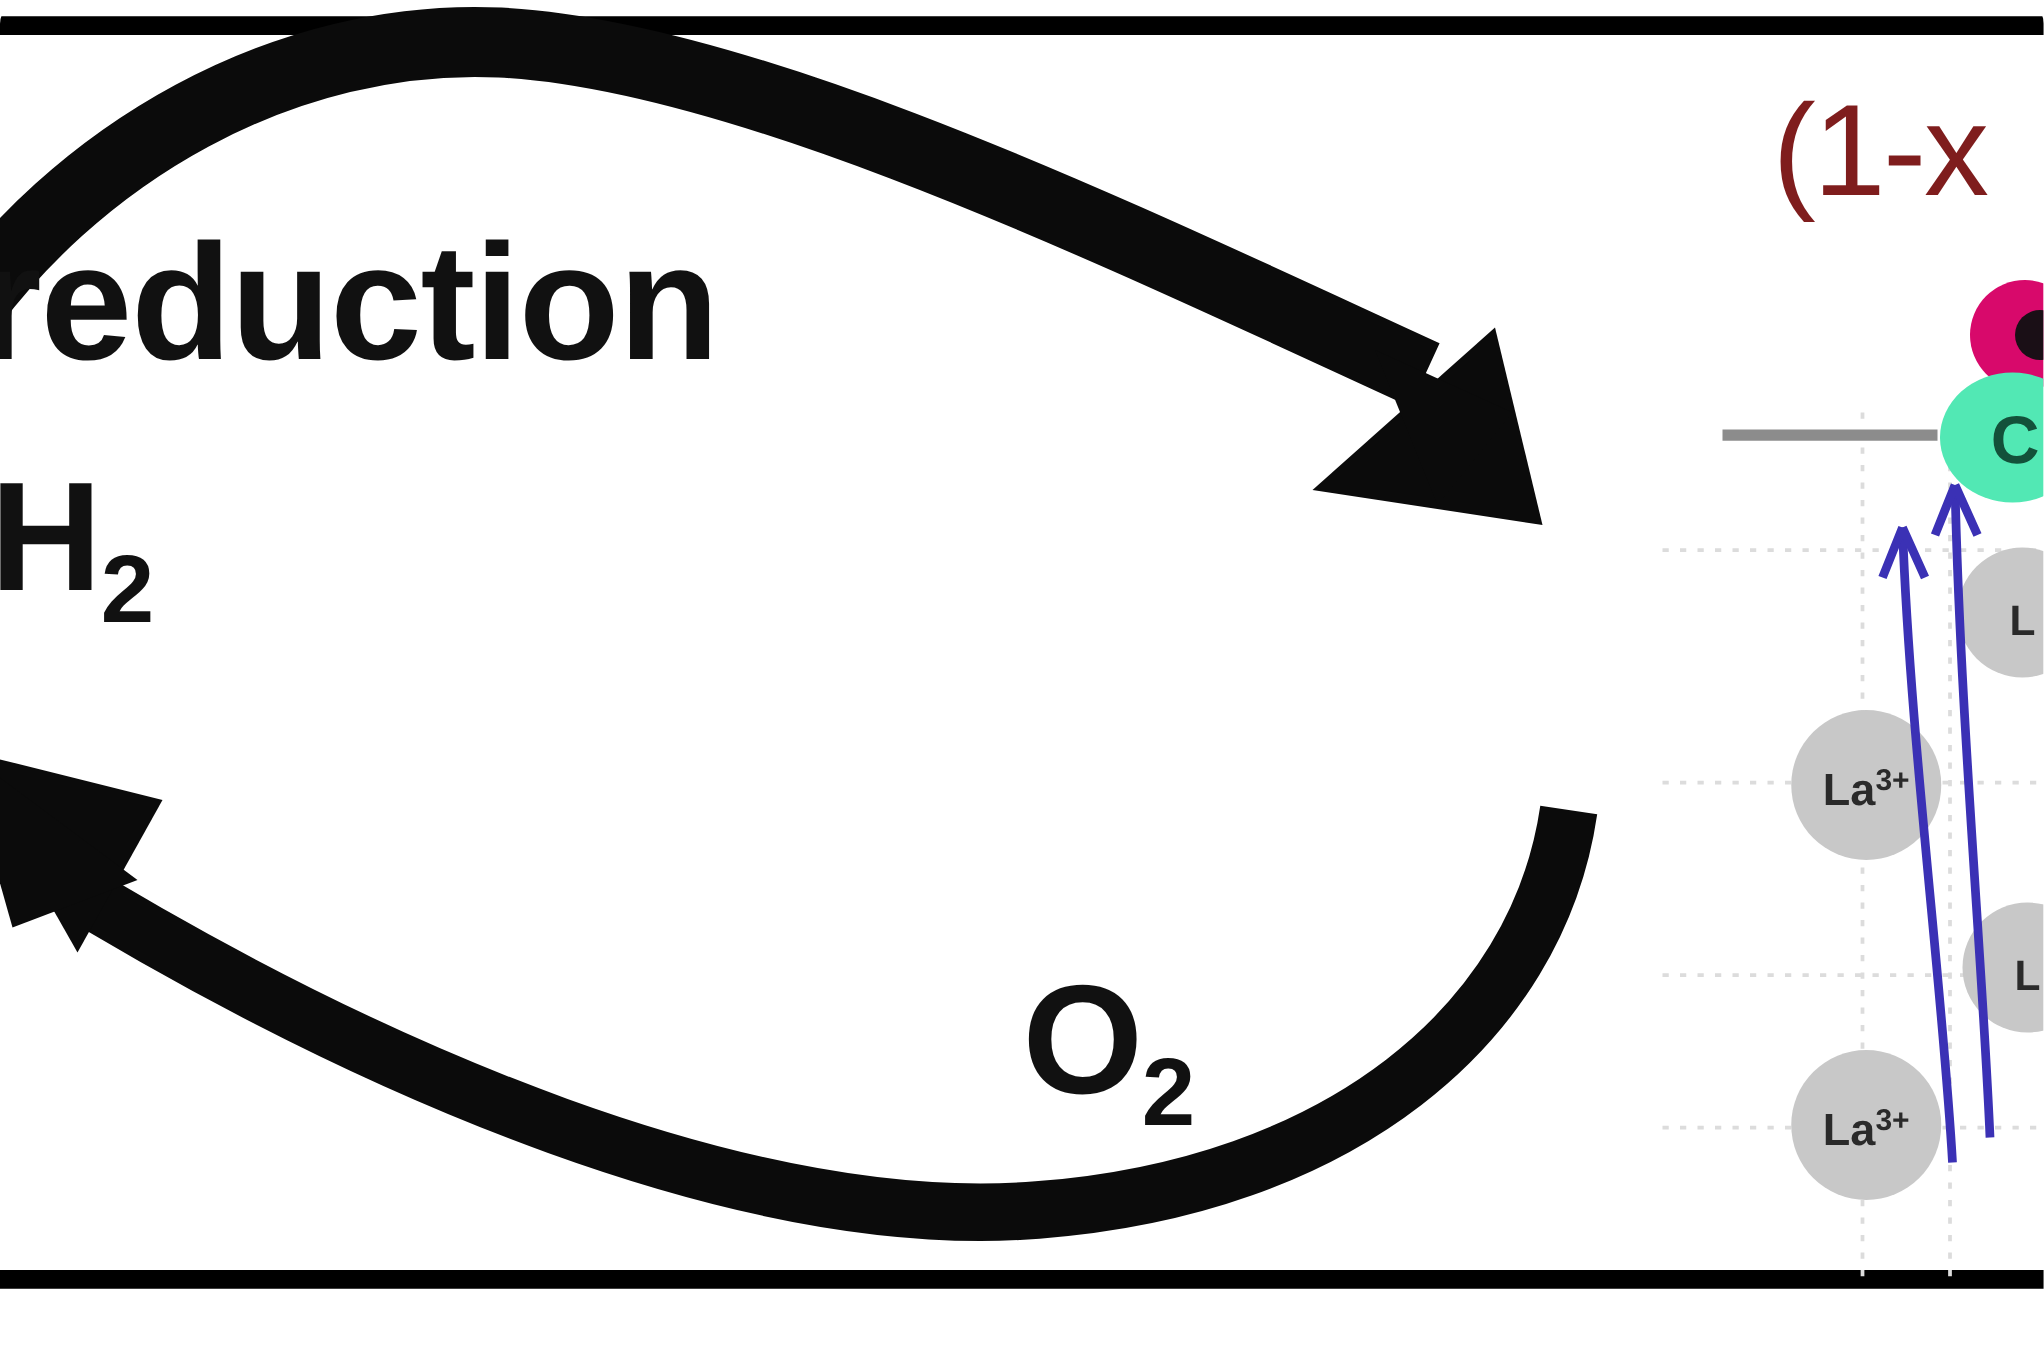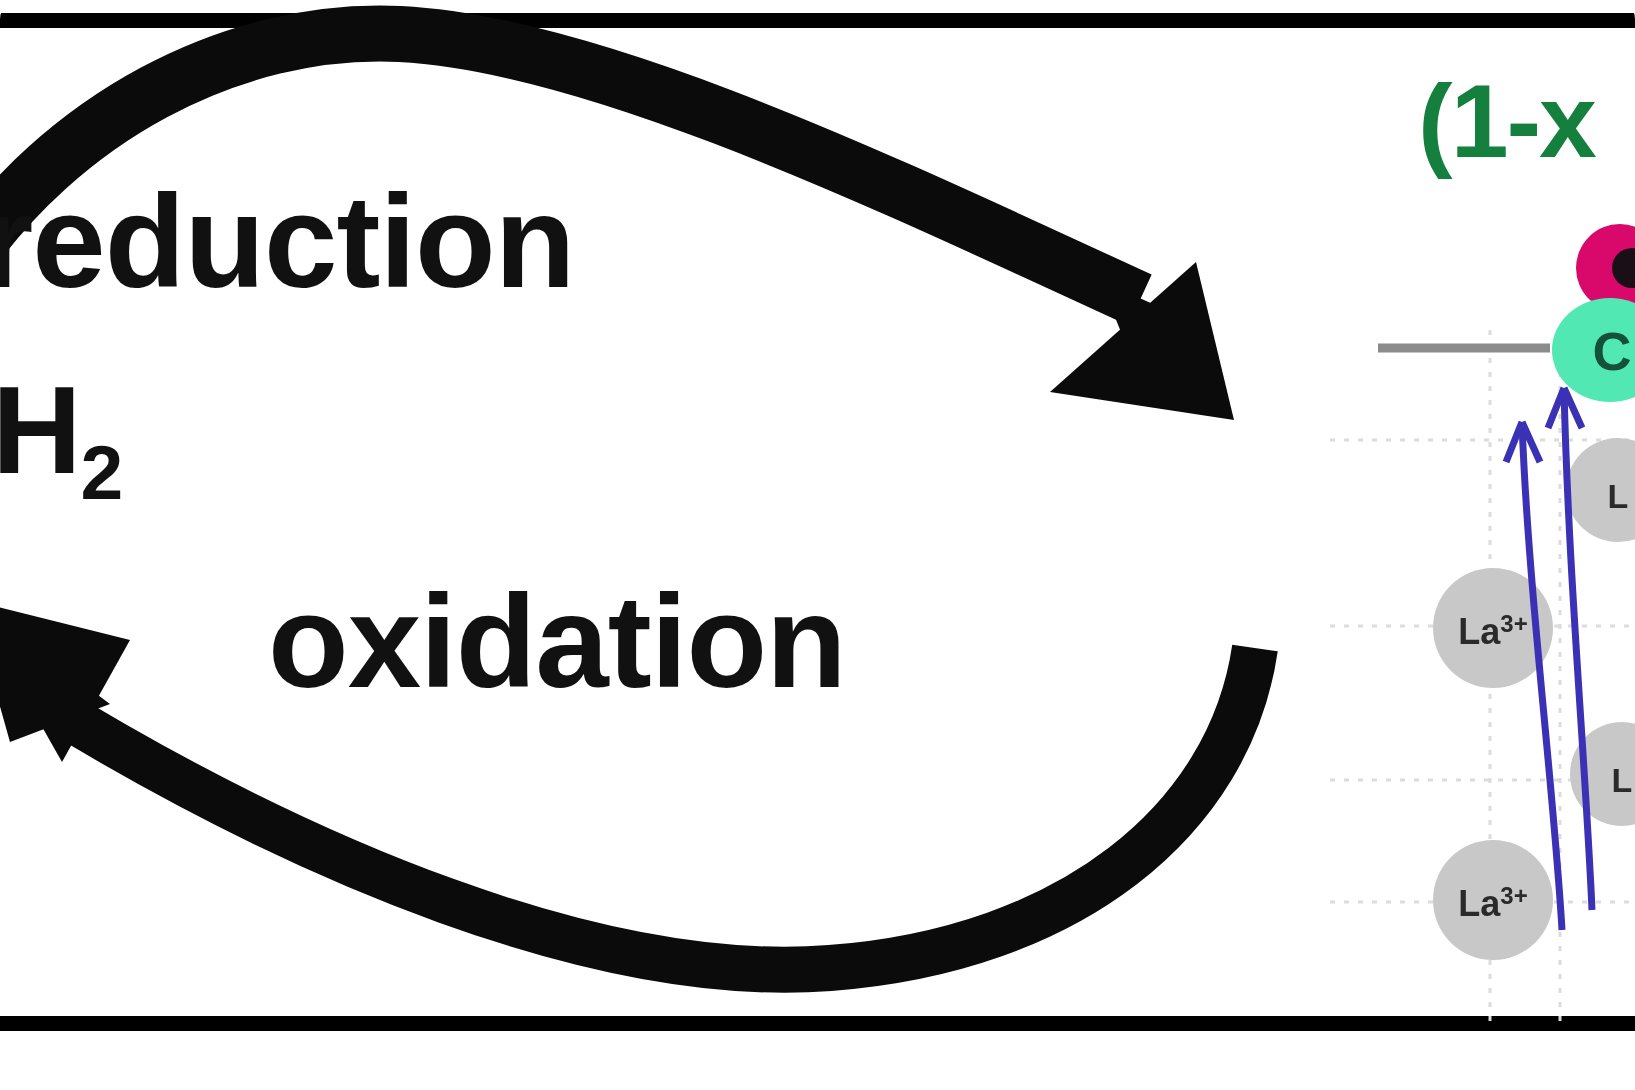--- a/index.html
+++ b/index.html
@@ -85,22 +85,22 @@
     top: 30px;
     width: 335px;
     height: 1000px;
     overflow: hidden;
   }
   #formula-label {
     position: absolute;
     left: 118px;
     top: 32px;
     font-size: 104px;
-    font-weight: bold;
-    color: #15803d;
+    font-weight: normal;
+    color: #7f1d1d;
     font-family: "Liberation Sans", sans-serif;
     white-space: nowrap;
     letter-spacing: -2px;
   }
 </style>
 </head>
 <body>
 
 <div id="figure-panel">
 
@@ -125,22 +125,22 @@
 
       <path d="M -30,600 L 130,640 L 62,762 Z" fill="#0b0b0b"></path>
       <path d="M -30,600 L 110,704 L 10,742 Z" fill="#0b0b0b"></path>
     </g>
   </svg>
 
   <div class="cycle-label" id="label-reduction">reduction</div>
 
   <div class="cycle-label" id="label-h2"><span>H</span><span class="sub">2</span></div>
 
-  <div class="cycle-label" id="label-oxidation">oxidation</div>
 
+  <div class="cycle-label" id="label-o2"><span>O</span><span class="sub">2</span></div>
 
   <div id="structure-panel">
 
     <div id="formula-label">(1-x</div>
 
     <svg width="335" height="1000" viewBox="0 0 335 1000" style="position:absolute;left:0;top:0;">
 
       <g stroke="#dcdcdc" stroke-width="3" stroke-dasharray="5 9" fill="none">
         <line x1="190" y1="300" x2="190" y2="1000"></line>
         <line x1="260" y1="300" x2="260" y2="1000"></line>

